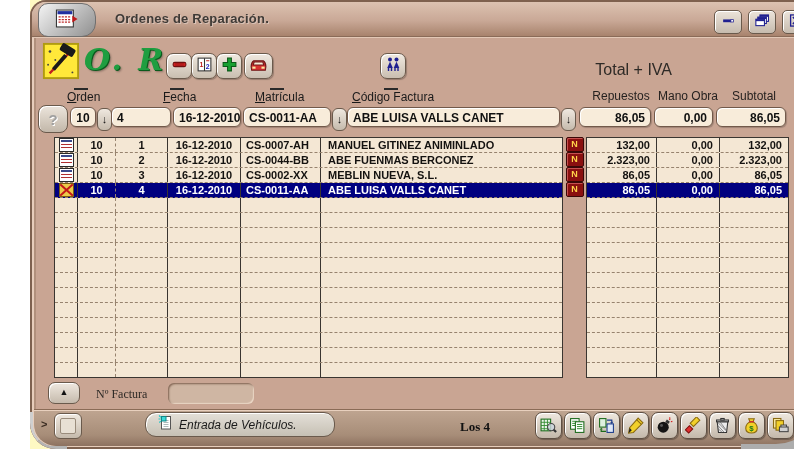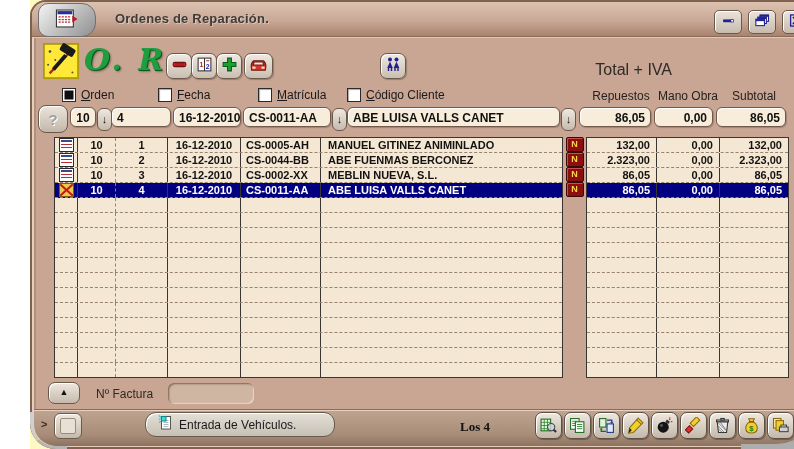--- a/index.html
+++ b/index.html
@@ -26,21 +26,21 @@
     color:#1f9e40;text-shadow:1px 1px 0 #0a5a1c, 2px 2px 2px rgba(0,0,0,0.3);margin-left:4px;letter-spacing:3px;}
   .tbtn{position:absolute;top:53px;width:24px;height:24px;border-radius:7px;
     background:linear-gradient(180deg,#f0e9e0,#c9beb0);border:1px solid #6a5a4c;
     box-shadow:inset 1px 1px 0 #fff, 1px 1px 1px rgba(0,0,0,0.25);
     display:flex;align-items:center;justify-content:center;}
   .total-label{position:absolute;right:152px;top:61px;font-size:16px;color:#2e2a26;}
   .total-box{position:absolute;right:20px;top:56px;width:122px;height:21px;border-radius:6px;
     background:#f5e8d6;box-shadow:inset 1px 1px 3px #7e614f, inset -1px -1px 1px #fff;
     font-size:13px;font-weight:bold;color:#111;text-align:right;line-height:21px;padding-right:8px;box-sizing:border-box;}
   
-  .cbgroup{position:absolute;top:88px;display:flex;align-items:center;height:14px;}
+  .cbgroup{position:absolute;top:88px;display:flex;align-items:center;height:14px;flex-direction:column;}
   .cbx{width:12px;height:12px;background:#fff;border:1px solid #2a2a2a;box-shadow:inset 1px 1px 1px #aaa;}
   .cbx.checked{background:#101010;box-shadow:inset 0 0 0 1.5px #fff;}
   .cb-label{display:inline-block;margin-left:5px;font-size:12px;color:#1a1a1a;}
   .cb-label::first-letter{text-decoration:underline;}
   .field{position:absolute;background:#f8ecda;border:1px solid #72594a;border-radius:6px;
     box-shadow:inset 1px 1px 0 #fff, 1px 1px 1px rgba(0,0,0,0.2);
     font-size:12px;font-weight:bold;color:#101010;height:20px;line-height:20px;box-sizing:border-box;
     padding:0 5px;white-space:nowrap;overflow:hidden;}
   input.field{outline:none;font-family:"Liberation Sans", sans-serif;}
   .col-head{position:absolute;top:89px;font-size:12px;color:#262220;text-align:center;}
@@ -77,35 +77,35 @@
   .doc-ico::before{content:"";position:absolute;left:1px;right:1px;top:1px;height:2px;background:#3a4a8a;}
   .doc-ico::after{content:"";position:absolute;left:1px;right:1px;top:5px;bottom:1px;
     background:repeating-linear-gradient(180deg,#b03030 0 1px,transparent 1px 3px);}
   .note-x{width:13px;height:12px;background:#ecc94a;border:1px solid #7a5c14;position:relative;overflow:hidden;}
   .note-x::before,.note-x::after{content:"";position:absolute;left:-2px;right:-2px;top:5px;height:2px;background:#c41818;}
   .note-x::before{transform:rotate(42deg);} .note-x::after{transform:rotate(-42deg);}
   
   .upbtn{position:absolute;left:18px;top:382px;width:30px;height:20px;border-radius:7px;
     background:linear-gradient(180deg,#efe8df,#c5baac);border:1px solid #6a5a4c;box-shadow:inset 1px 1px 0 #fff;
     font-size:9px;color:#111;text-align:center;line-height:19px;}
-  .factura-label{position:absolute;left:66px;top:387px;font-size:12px;color:#2e2a26;}
+  .factura-label{position:absolute;left:66px;top:387px;font-size:12px;color:#2e2a26;font-family:Liberation Serif, serif;}
   .factura-field{position:absolute;left:138px;top:383px;width:82px;height:19px;border-radius:6px;
     background:#cfb6a3;box-shadow:inset 1px 1px 2px #7e614f, inset -1px -1px 1px #f0dccb;border:none;}
   
   .statusbar{position:absolute;left:4px;right:4px;top:409px;height:36px;border-radius:0 0 20px 22px;
     background:linear-gradient(180deg,#bfa591 0%,#a78d78 70%,#8d7260 100%);
     border-top:1px solid #8a6b56;box-shadow:inset 0 1px 0 #e8d0be;}
   .chev{position:absolute;left:11px;top:418px;font-size:11px;font-weight:bold;color:#3a2c22;}
   .sqbtn{position:absolute;left:24px;top:413px;width:26px;height:24px;border-radius:6px;
     background:linear-gradient(180deg,#efe8df,#c5baac);border:1px solid #6a5a4c;box-shadow:inset 1px 1px 0 #fff;
     display:flex;align-items:center;justify-content:center;}
   .sqbtn span{width:14px;height:14px;background:#e8e0d4;border:1px solid #9a8c7c;border-radius:2px;}
   .entrada-btn{position:absolute;left:115px;top:412px;width:190px;height:25px;border-radius:11px;
     background:linear-gradient(180deg,#e4e0d8,#c6c0b4);border:1px solid #6a5a4c;box-shadow:inset 1px 1px 0 #fff;
-    display:flex;align-items:center;gap:7px;padding-left:12px;box-sizing:border-box;}
+    display:flex;align-items:center;gap:7px;padding-left:12px;box-sizing:border-box;font-style:italic;}
   .entrada-btn .lbl{font-size:12px;color:#1a1a1a;}
   .count-text{position:absolute;left:430px;top:419px;font-size:13px;font-weight:bold;color:#111;font-family:Liberation Serif, serif;}
   .sb-tools{position:absolute;left:505px;top:412px;display:flex;gap:2px;}
   .sbtn{width:25px;height:25px;border-radius:7px;background:linear-gradient(180deg,#efe8df,#c3b8aa);
     border:1px solid #5f5044;box-shadow:inset 1px 1px 0 #fff, 1px 1px 1px rgba(0,0,0,0.3);
     display:flex;align-items:center;justify-content:center;}
   .sbtn svg{width:17px;height:17px;}
   
   .corner-br{position:absolute;right:-4px;bottom:-4px;width:78px;height:62px;border-bottom-right-radius:52px;
     border-right:9px solid #d6d6d6;border-bottom:9px solid #adadad;pointer-events:none;}
@@ -214,27 +214,27 @@
     <div class="total-label">Total + IVA</div>
 
     <div class="cbgroup" style="left:32px;">
       <span class="cbx checked"></span>
       <span class="cb-label">Orden</span>
     </div>
     <div class="cbgroup" style="left:128px;">
       <span class="cbx"></span>
       <span class="cb-label">Fecha</span>
     </div>
-    <div class="cbgroup" style="left:228px;">
+    <div class="cbgroup" style="left:220px;">
       <span class="cbx"></span>
       <span class="cb-label">Matrícula</span>
     </div>
     <div class="cbgroup" style="left:317px;">
       <span class="cbx"></span>
-      <span class="cb-label">Código Cliente</span>
+      <span class="cb-label">Código Factura</span>
     </div>
 
     <div class="col-head" style="left:551px;width:80px;">Repuestos</div>
     <div class="col-head" style="left:622px;width:72px;">Mano Obra</div>
     <div class="col-head" style="left:692px;width:64px;">Subtotal</div>
 
     <div class="toolbtn">
       <span>?</span>
     </div>
     <div class="field" style="left:40px;top:107px;width:26px;text-align:center;padding:0 2px;">10</div>
@@ -250,21 +250,21 @@
     <div class="field" style="left:686px;top:107px;width:70px;text-align:right;">86,05</div>
 
     <div class="tpanel tpanel-left">
         <div class="trow">
           <div class="c c-icon">
             <div class="doc-ico"></div>
           </div>
           <div class="c c-orden">10</div>
           <div class="c c-num">1</div>
           <div class="c c-fecha">16-12-2010</div>
-          <div class="c c-matri">CS-0005-AH</div>
+          <div class="c c-matri">CS-0007-AH</div>
           <div class="c c-cliente">MANUEL GITINEZ ANIMINLADO</div>
         </div>
         <div class="trow">
           <div class="c c-icon">
             <div class="doc-ico"></div>
           </div>
           <div class="c c-orden">10</div>
           <div class="c c-num">2</div>
           <div class="c c-fecha">16-12-2010</div>
           <div class="c c-matri">CS-0044-BB</div>

